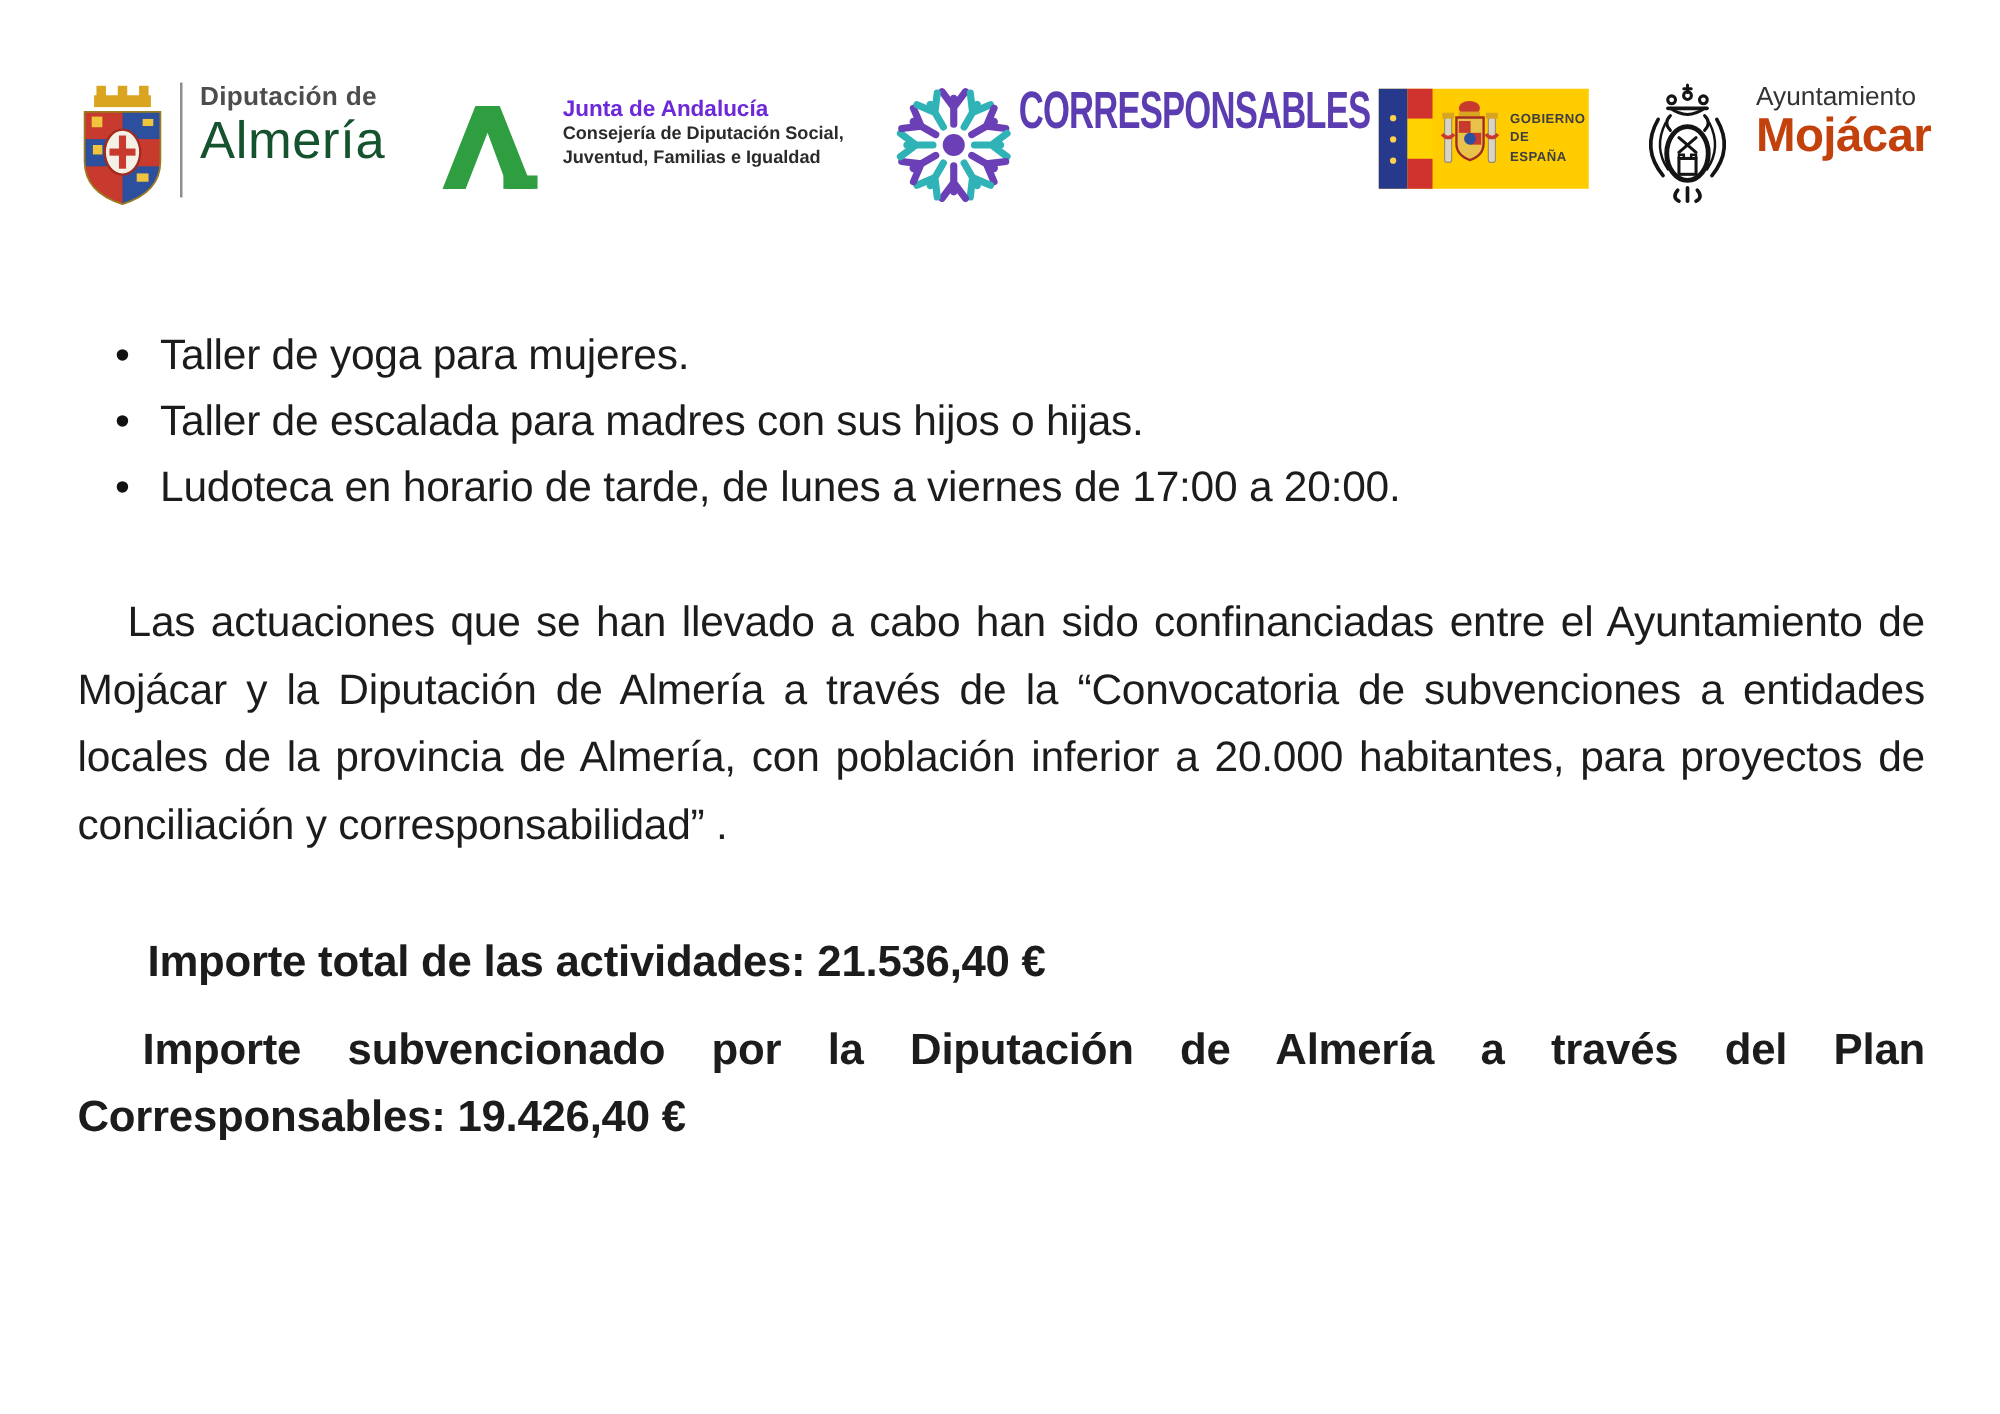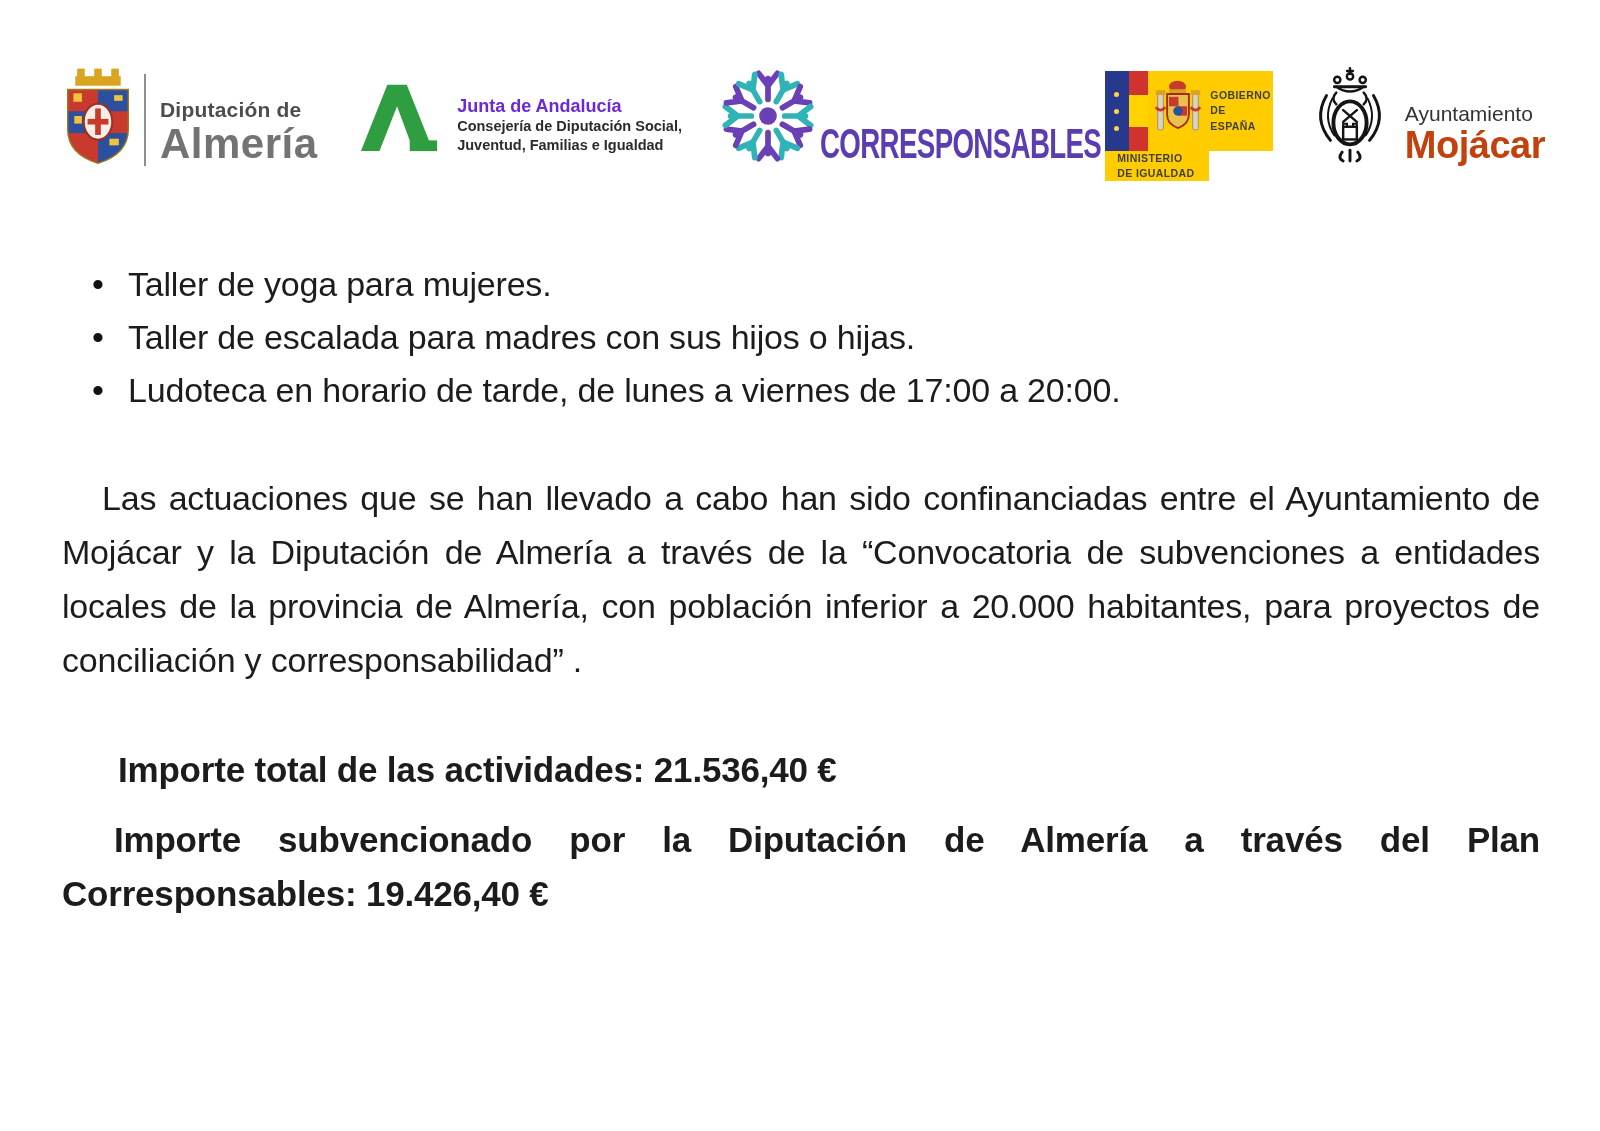--- a/index.html
+++ b/index.html
@@ -14,26 +14,26 @@
   }
 
   
   .header {
     display:flex;
     align-items:center;
     justify-content:space-between;
     padding:62px 55px 0 62px;
     height:170px;
   }
-  .logo { display:flex; align-items:flex-end; flex:0 0 auto; }
+  .logo { display:flex; align-items:flex-start; flex:0 0 auto; }
 
   
   .dip-divider { width:2px; height:92px; background:#8f8f8f; margin:0 14px 0 10px; }
   .dip-text .l1 { font-size:21px; font-weight:600; color:#4d4d4d; letter-spacing:0.2px; }
-  .dip-text .l2 { font-size:42px; font-weight:700; color:#737373; line-height:1.05; letter-spacing:0.5px; }
+  .dip-text .l2 { font-size:42px; font-weight:400; color:#14532d; line-height:1.05; letter-spacing:0.5px; }
 
   
   .junta-text { margin-left:10px; }
   .junta-text .l1 { font-size:18px; font-weight:700; color:#6d28d9; }
   .junta-text .l2 { font-size:14.5px; font-weight:600; color:#2b2b2b; line-height:1.3; }
 
   
   .corr-text-wrap { width:252px; }
   .corr-text {
     display:inline-block;
@@ -215,26 +215,20 @@
             <rect x="28" y="33" width="9" height="10" fill="#c8392e"></rect>
             <circle cx="27.5" cy="38" r="5" fill="#2c4f9e"></circle>
           </svg>
         </div>
         <div class="gob-text">
           <div>GOBIERNO</div>
           <div>DE ESPAÑA</div>
         </div>
       </div>
       <div class="gob-gap"></div>
-      <div class="gob-box2">
-        <div class="min-text">
-          <div>MINISTERIO</div>
-          <div>DE IGUALDAD</div>
-        </div>
-      </div>
     </div>
 
     <div class="logo">
       <svg width="86" height="100" viewBox="0 0 88 102">
         <g stroke="#141414" fill="none" stroke-linecap="round">
           <path d="M44 2 v6 M41 5 h6" stroke-width="2.5"></path>
           <circle cx="31" cy="14" r="3.2" stroke-width="2.5"></circle>
           <circle cx="44" cy="10.5" r="3.2" stroke-width="2.5"></circle>
           <circle cx="57" cy="14" r="3.2" stroke-width="2.5"></circle>
           <path d="M28 21 h32" stroke-width="3"></path>

